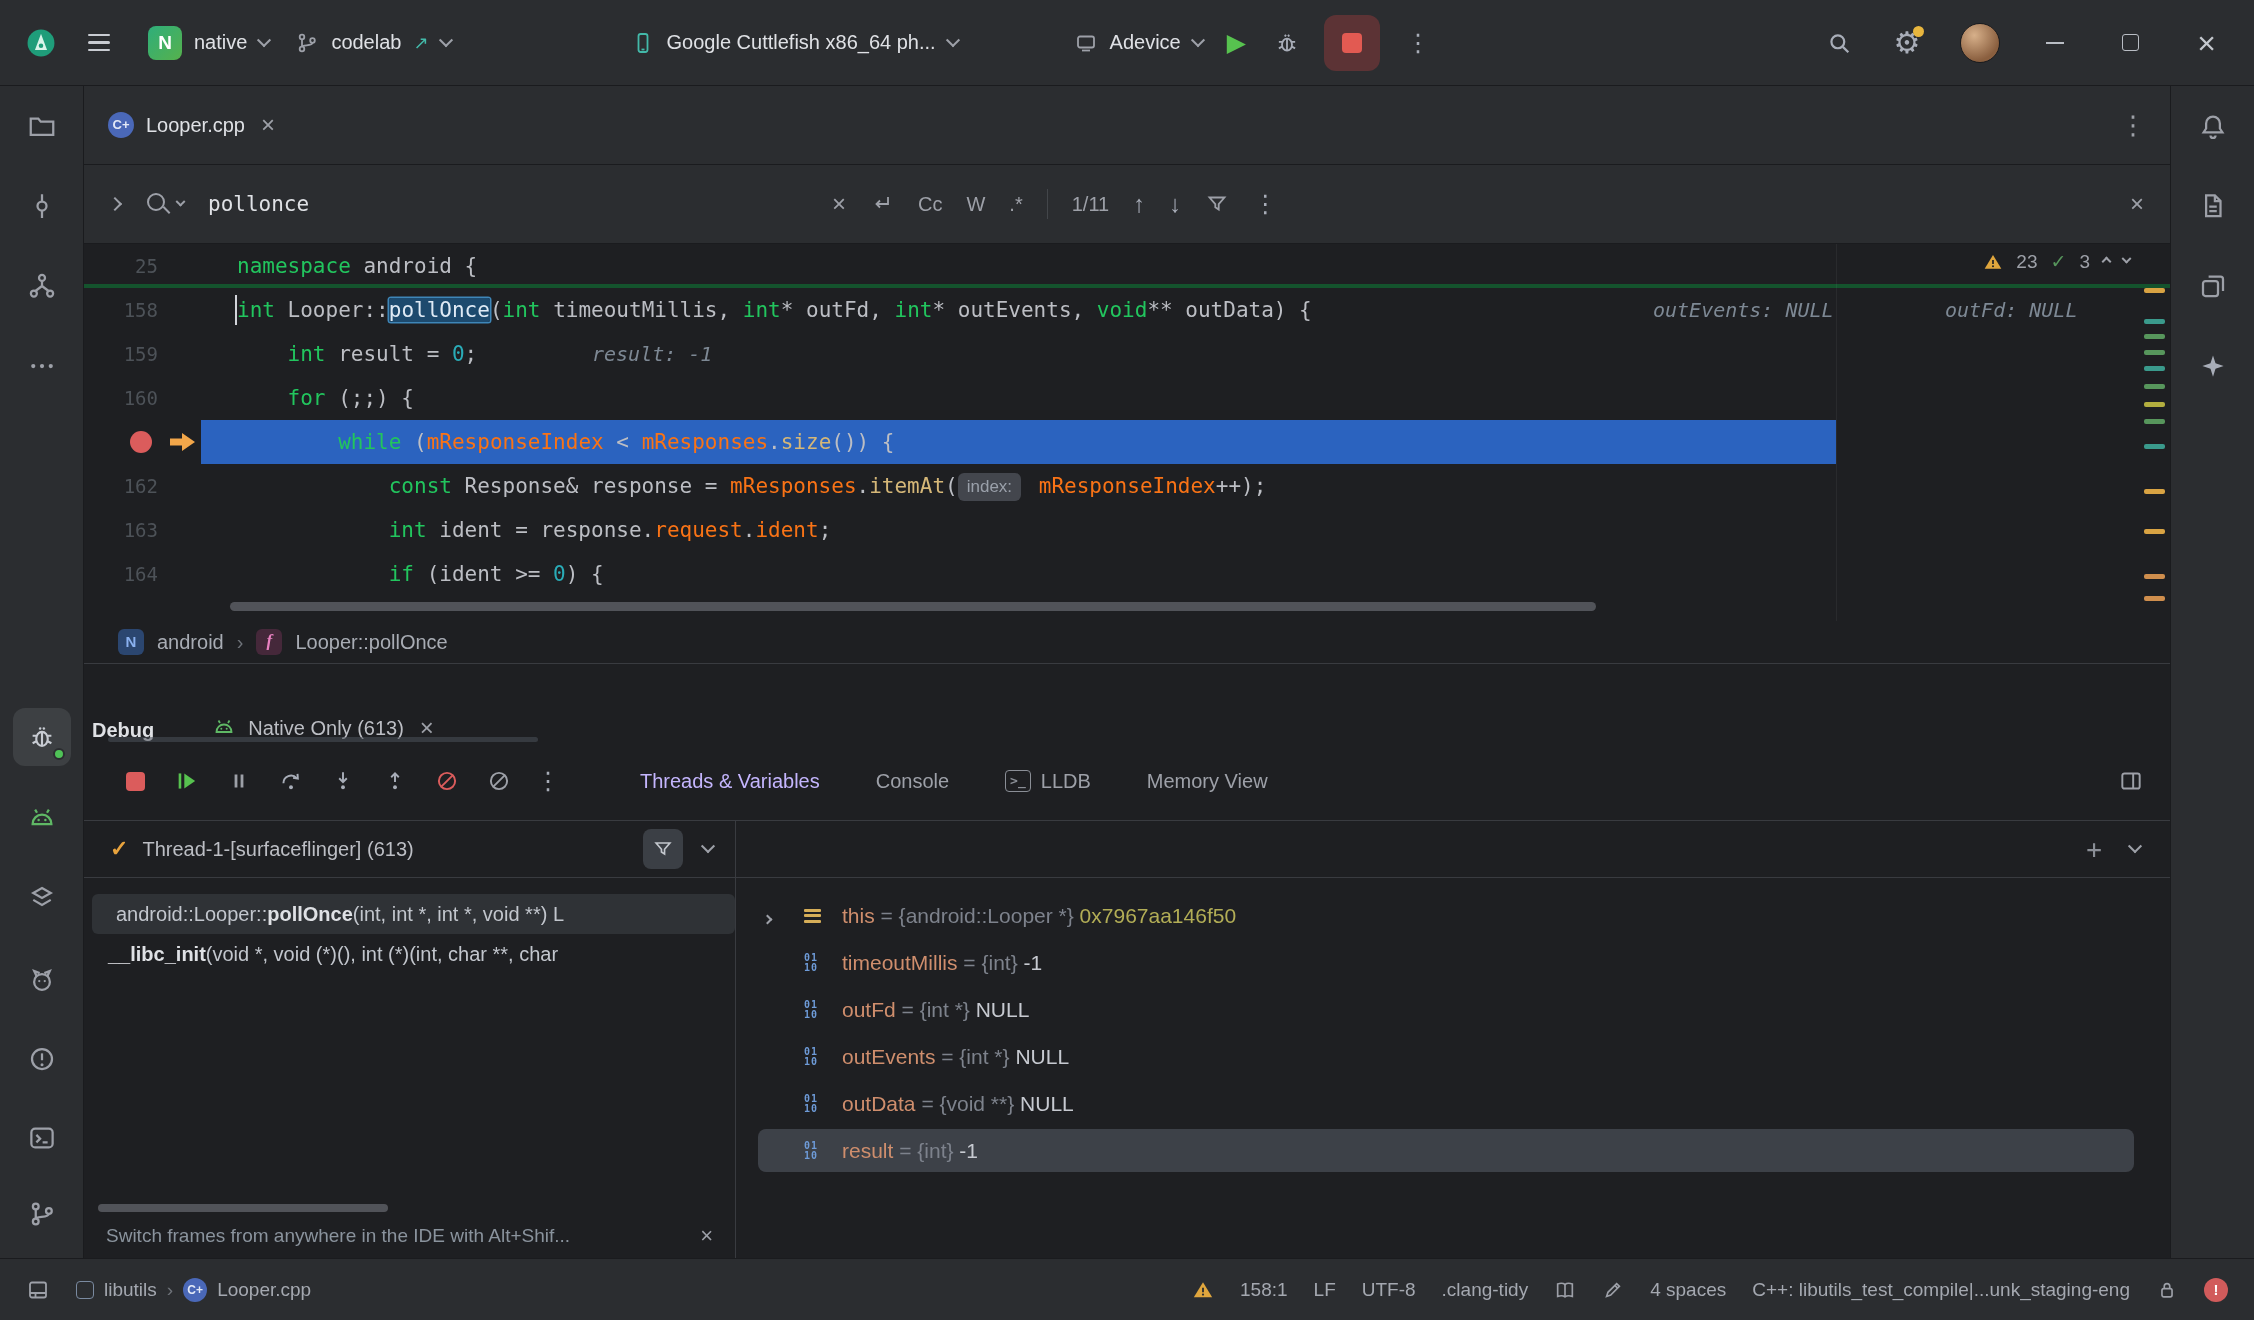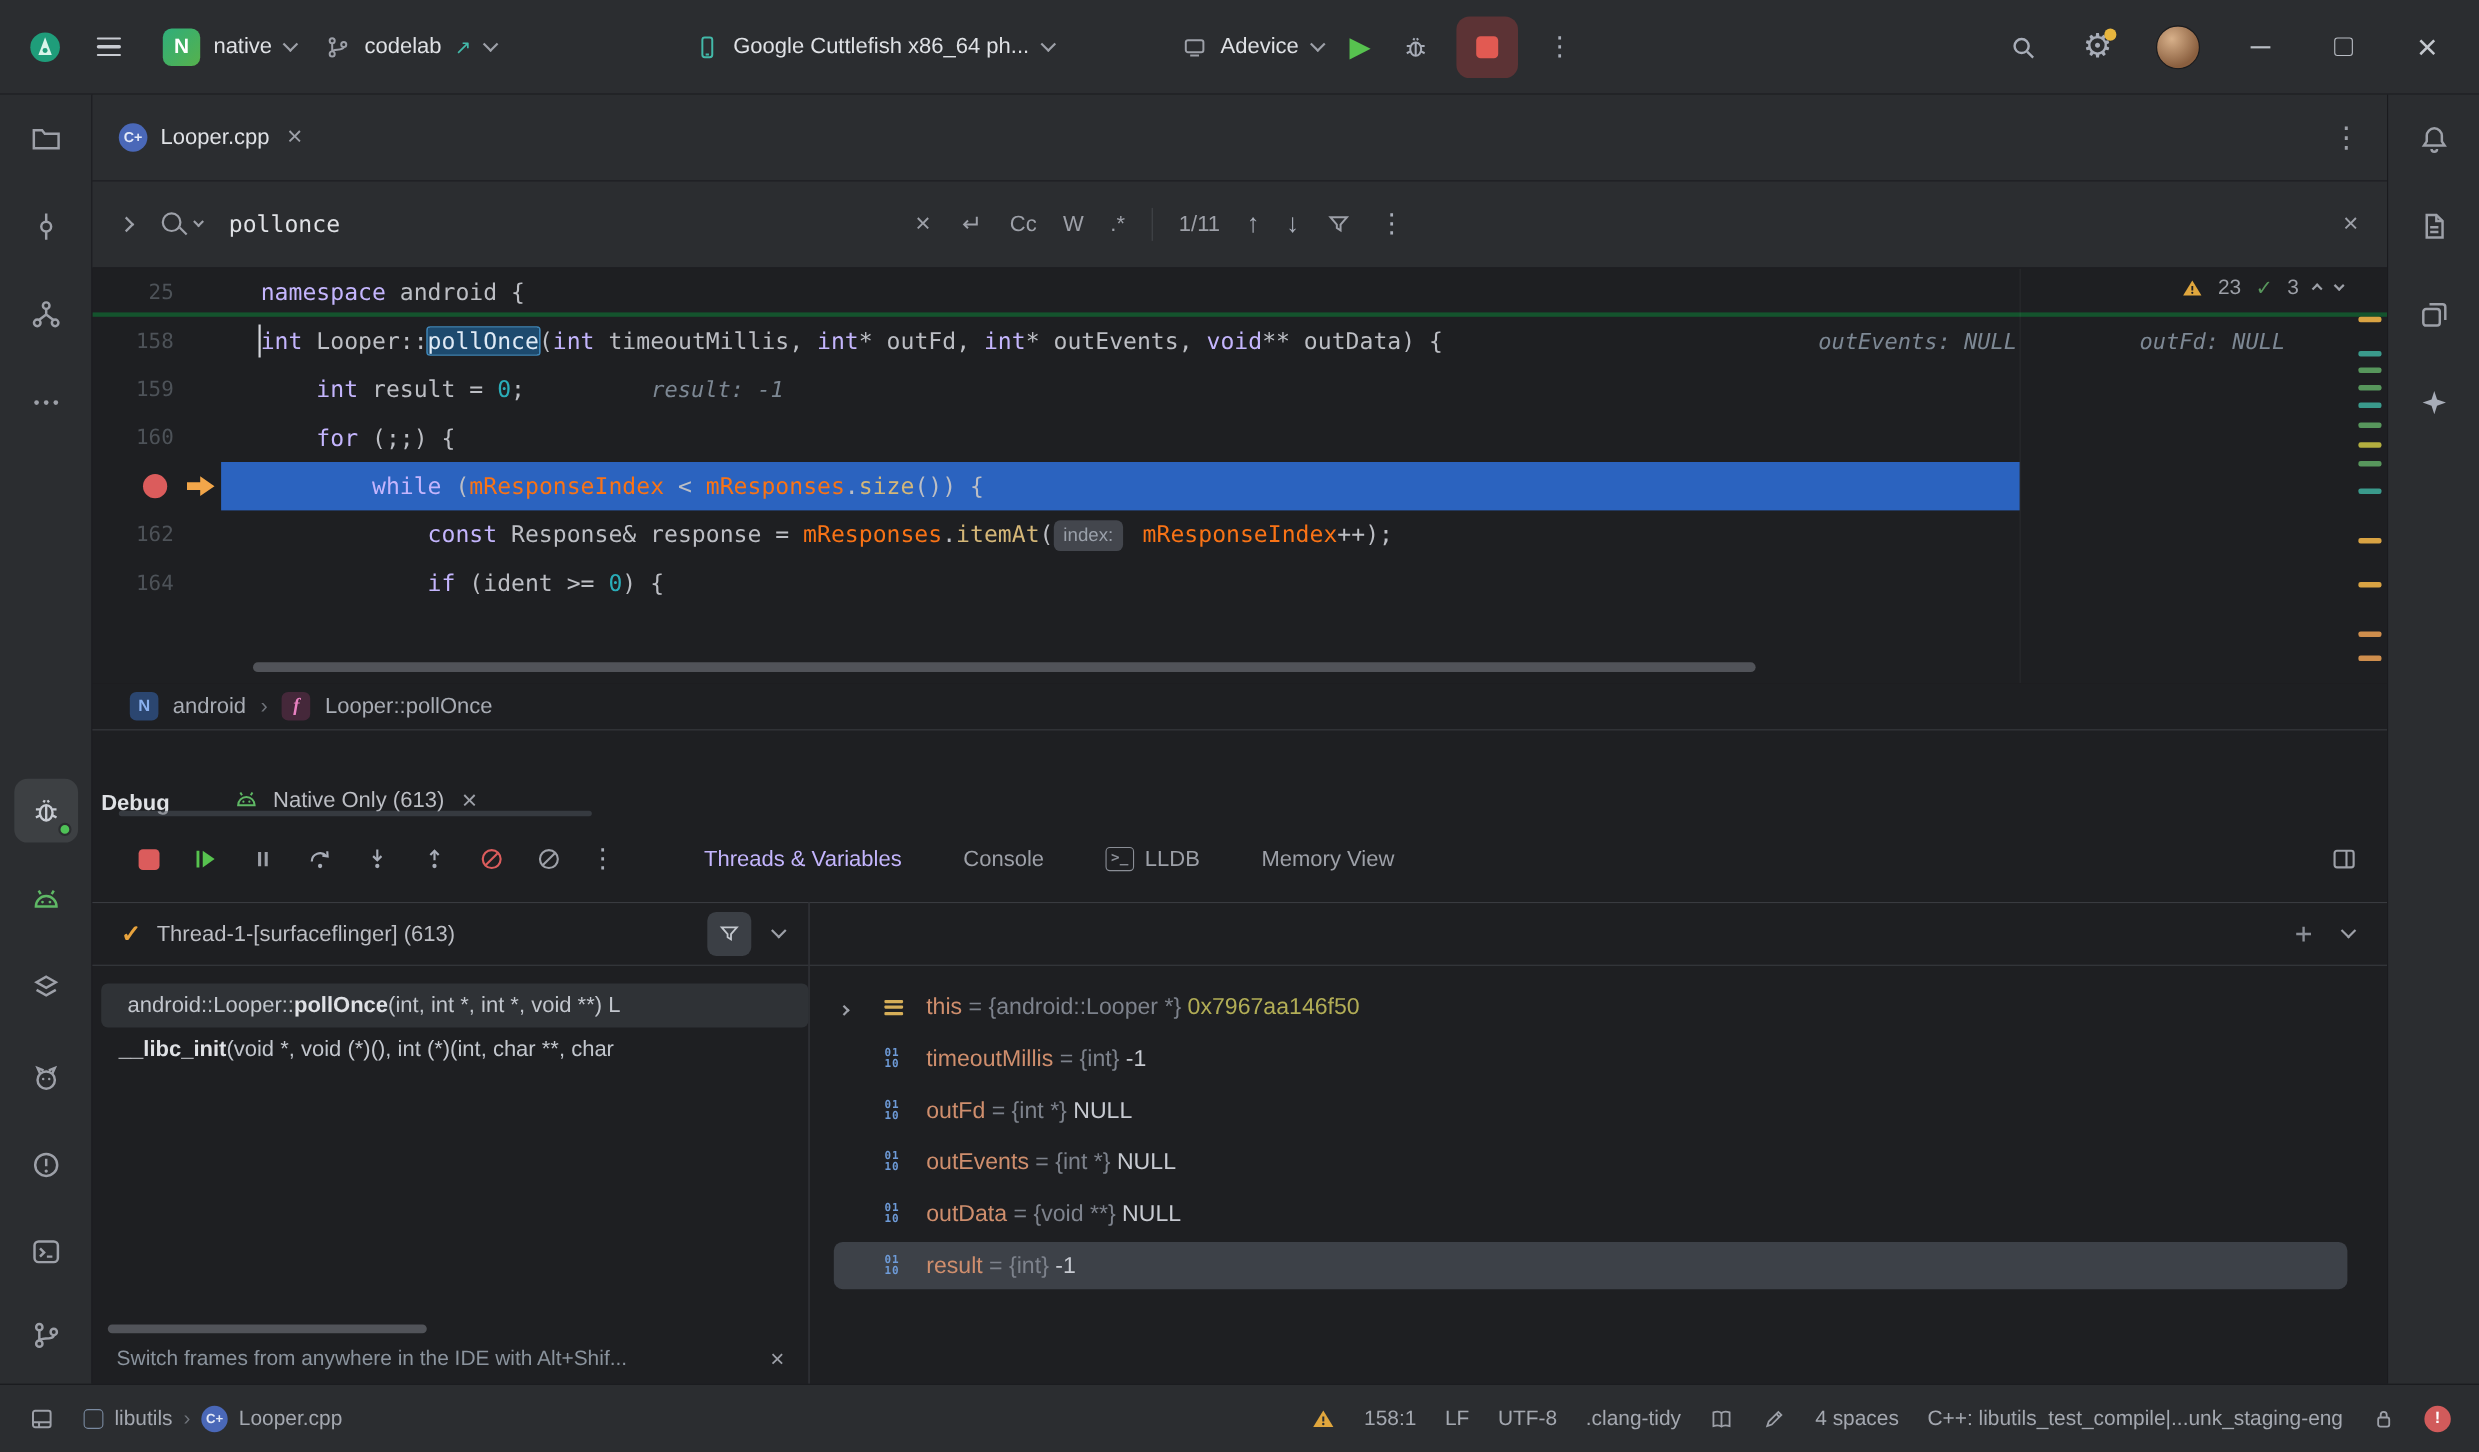--- a/index.html
+++ b/index.html
@@ -57,21 +57,21 @@
 .ed-row.sticky{border-bottom:4px solid #14532d}
 .ed-gutter{flex:0 0 117px;position:relative;font:19px/44px "DejaVu Sans Mono",monospace;color:#4d5258}
 .ln{display:block;text-align:right;padding-right:43px}
 .bp{position:absolute;left:46px;top:11px;width:22px;height:22px;border-radius:50%;background:#db5c5c}
 .exec-arrow{position:absolute;left:84px;top:12px}
 .ed-body{flex:1;position:relative;padding-left:36px;font:21px/44px "DejaVu Sans Mono",monospace;white-space:pre}
 .exec .ed-body::before{content:'';position:absolute;left:0;top:0;bottom:0;width:1635px;background:#2b63bf}
 .code-text{position:relative;z-index:1}
 .caret{position:absolute;left:34px;top:7px;width:2px;height:30px;background:#d2d4da;z-index:2}
 .ed-hint{position:absolute;top:0;font-style:italic;color:#7d8894;font-size:20px;line-height:44px;z-index:1}
-.tk-kw{color:#c4b5fd}.tk-pl{color:#bcbec4}.tk-num{color:#2aacb8}.tk-field{color:#f97316}.tk-fn{color:#d5b778}
+.tk-kw{color:#22c55e}.tk-pl{color:#bcbec4}.tk-num{color:#2aacb8}.tk-field{color:#f97316}.tk-fn{color:#d5b778}
 .tk-match{background:#1d4a6e;box-shadow:0 0 0 1.5px #3e86b8;border-radius:2px;color:#dfeaf5}
 .tk-chip{display:inline-block;background:#43464d;color:#9aa0aa;border-radius:6px;padding:0 9px;font-family:"Liberation Sans",sans-serif;font-size:17px;line-height:28px;vertical-align:middle;margin-right:5px}
 .margin-guide{position:absolute;left:1752px;top:0;bottom:0;width:1px;background:rgba(255,255,255,.05)}
 .error-stripe{position:absolute;right:0;top:0;bottom:0;width:30px}
 .stripe-mark{position:absolute;left:4px;width:21px;height:5px;border-radius:2px}
 .ed-hscroll{position:absolute;left:146px;top:358px;width:1366px;height:9px;border-radius:5px;background:#5a5d63;opacity:.85}
 .inspect{position:absolute;right:40px;top:6px;display:flex;align-items:center;gap:13px;color:#9da0a8;font-size:19px;z-index:3}
 
 .crumbs{height:42px;display:flex;align-items:center;gap:13px;padding-left:34px;font-size:20px;color:#a8acb4;background:#1e1f22;flex:0 0 auto}
 .bN{width:26px;height:26px;border-radius:6px;background:#2b4670;color:#8ab1f0;font:700 15px/26px "Liberation Sans",sans-serif;text-align:center}
@@ -392,20 +392,26 @@
                 </svg>
               </span>
             </div>
             <div class="ed-body"><span class="code-text"><span class="tk-pl">        </span><span class="tk-kw">while</span><span class="tk-pl"> (</span><span class="tk-field">mResponseIndex</span><span class="tk-pl"> &lt; </span><span class="tk-field">mResponses</span><span class="tk-pl">.</span><span class="tk-fn">size</span><span class="tk-pl">()) {</span></span></div>
           </div>
           <div class="ed-row">
             <div class="ed-gutter">
               <span class="ln">162</span>
             </div>
             <div class="ed-body"><span class="code-text"><span class="tk-pl">            </span><span class="tk-kw">const</span><span class="tk-pl"> Response&amp; response = </span><span class="tk-field">mResponses</span><span class="tk-pl">.</span><span class="tk-fn">itemAt</span><span class="tk-pl">(</span><span class="tk-chip">index:</span><span class="tk-pl"> </span><span class="tk-field">mResponseIndex</span><span class="tk-pl">++);</span></span></div>
+          </div>
+          <div class="ed-row">
+            <div class="ed-gutter">
+              <span class="ln">163</span>
+            </div>
+            <div class="ed-body"><span class="code-text"><span class="tk-pl">            </span><span class="tk-kw">int</span><span class="tk-pl"> ident = response.</span><span class="tk-field">request</span><span class="tk-pl">.</span><span class="tk-field">ident</span><span class="tk-pl">;</span></span></div>
           </div>
           <div class="ed-row">
             <div class="ed-gutter">
               <span class="ln">164</span>
             </div>
             <div class="ed-body"><span class="code-text"><span class="tk-pl">            </span><span class="tk-kw">if</span><span class="tk-pl"> (ident &gt;= </span><span class="tk-num">0</span><span class="tk-pl">) {</span></span></div>
           </div>
         </div>
       <div class="margin-guide"></div>
       <div class="inspect">

